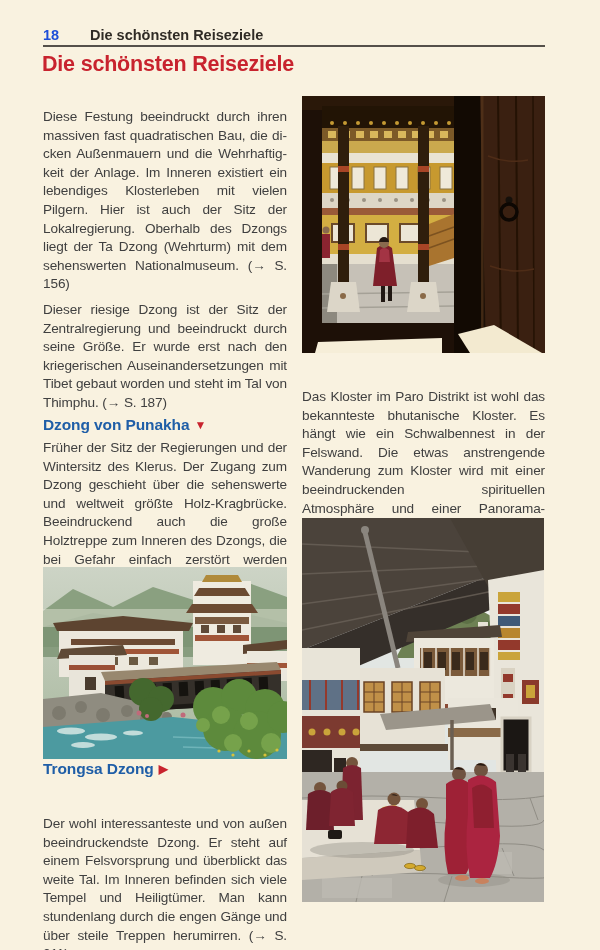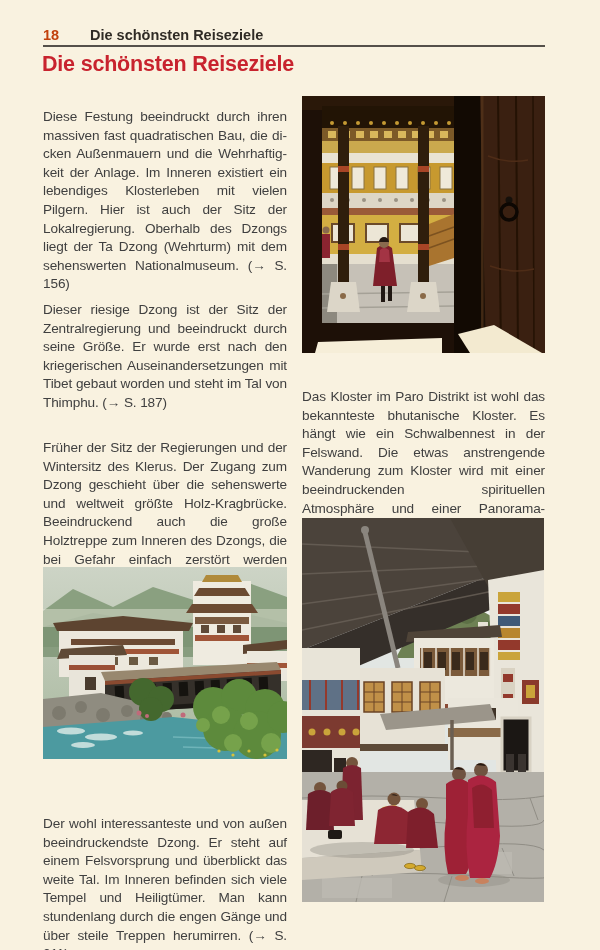--- a/index.html
+++ b/index.html
@@ -1,21 +1,21 @@
 <!DOCTYPE html>
 <html lang="de"><head>
 <meta charset="utf-8">
 <style>
   *{margin:0;padding:0;box-sizing:border-box}
   html,body{width:600px;height:950px}
   body{background:#f9f2e0;font-family:"Liberation Sans",sans-serif;position:relative;overflow:hidden}
   .page{position:absolute;left:0;top:0;width:600px;height:950px;background:#f9f2e0}
   .lcol{left:43px;width:244px}
   .rcol{left:302px;width:243px}
-  .runhead-num{position:absolute;left:43px;top:27px;font-size:14.5px;font-weight:bold;color:#c2410c}
+  .runhead-num{position:absolute;left:43px;top:27px;font-size:14.5px;font-weight:bold;color:#1d4ed8}
   .runhead-title{position:absolute;left:90px;top:27px;font-size:14.5px;font-weight:bold;color:#2f2b25}
   .rule{position:absolute;left:43px;top:45px;width:502px;height:1.5px;background:#55504a}
   .pagetitle{position:absolute;left:42px;top:52px;font-size:21.5px;font-weight:bold;color:#c8232e;letter-spacing:-0.2px}
   .sec{position:absolute;font-size:15.5px;font-weight:bold;color:#1f5ea7;letter-spacing:-0.1px;white-space:nowrap}
   .sec .marker{color:#c8232e;font-size:12px;margin-left:5px;position:relative;top:-1.5px}
   .body{position:absolute;font-size:13.6px;line-height:18.6px;color:#404040;text-align:justify;letter-spacing:-0.12px}
   .photo{position:absolute;overflow:hidden}
   .photo svg{display:block;width:100%;height:100%}
 </style>
 </head>
@@ -26,20 +26,21 @@
   <span class="runhead-num">18</span>
   <span class="runhead-title">Die schönsten Reiseziele</span>
   <div class="rule"></div>
 
   <h1 class="pagetitle">Die schönsten Reiseziele</h1>
 
   <p class="body lcol" style="top:108px">Diese Festung beeindruckt durch ihren massiven fast quadratischen Bau, die di­cken Außenmauern und die Wehrhaftig­keit der Anlage. Im Inneren existiert ein lebendiges Klosterleben mit vielen Pilgern. Hier ist auch der Sitz der Lokalregierung. Oberhalb des Dzongs liegt der Ta Dzong (Wehrturm) mit dem sehenswerten Nati­onalmuseum. (→ S. 156)</p>
 
   <p class="body lcol" style="top:301px">Dieser riesige Dzong ist der Sitz der Zent­ralregierung und beeindruckt durch seine Größe. Er wurde erst nach den kriegeri­schen Auseinandersetzungen mit Tibet ge­baut worden und steht im Tal von Thim­phu. (→ S. 187)</p>
 
+  <h2 class="sec lcol" style="top:416px"><span>Dzong von Punakha</span><span class="marker">▼</span></h2>
   <p class="body lcol" style="top:439px">Früher der Sitz der Regierungen und der Wintersitz des Klerus. Der Zugang zum Dzong geschieht über die sehenswerte und weltweit größte Holz-Kragbrücke. Beein­druckend auch die große Holztreppe zum Inneren des Dzongs, die bei Gefahr ein­fach zerstört werden konnte. (→ S. 198)</p>
 
   <figure class="photo" style="left:43px;top:567px;width:244px;height:192px">
     <svg viewBox="0 0 244 192" preserveAspectRatio="none">
       <defs>
         <linearGradient id="sky1" x1="0" y1="0" x2="0" y2="1">
           <stop offset="0" stop-color="#cdd4c6"></stop>
             <stop offset="1" stop-color="#a8b89e"></stop>
         </linearGradient>
       </defs>
@@ -148,20 +149,21 @@
           <circle cx="234" cy="183" r="1.6"></circle>
       </g>
       <g fill="#c06a7a">
         <circle cx="96" cy="146" r="2.5"></circle>
           <circle cx="104" cy="149" r="2"></circle>
           <circle cx="140" cy="148" r="2.5"></circle>
       </g>
     </svg>
   </figure>
 
+  <h2 class="sec lcol" style="top:760px"><span>Trongsa Dzong</span><span class="marker">▶</span></h2>
   <p class="body lcol" style="top:815px">Der wohl interessanteste und von außen beeindruckendste Dzong. Er steht auf einem Felsvorsprung und überblickt das weite Tal. Im Inneren befinden sich viele Tempel und Heiligtümer. Man kann stundenlang durch die engen Gänge und über steile Treppen herumirren. (→ S. 211)</p>
 
   <figure class="photo" style="left:302px;top:96px;width:243px;height:257px">
     <svg viewBox="0 0 243 257" preserveAspectRatio="none">
       <rect width="243" height="257" fill="#1d1007"></rect>
       <rect width="243" height="14" fill="#2a1809"></rect>
 
       <rect x="20" y="10" width="132" height="217" fill="#cfc9bd"></rect>
       <rect x="20" y="10" width="132" height="22" fill="#221405"></rect>
       <g fill="#c49a33">

